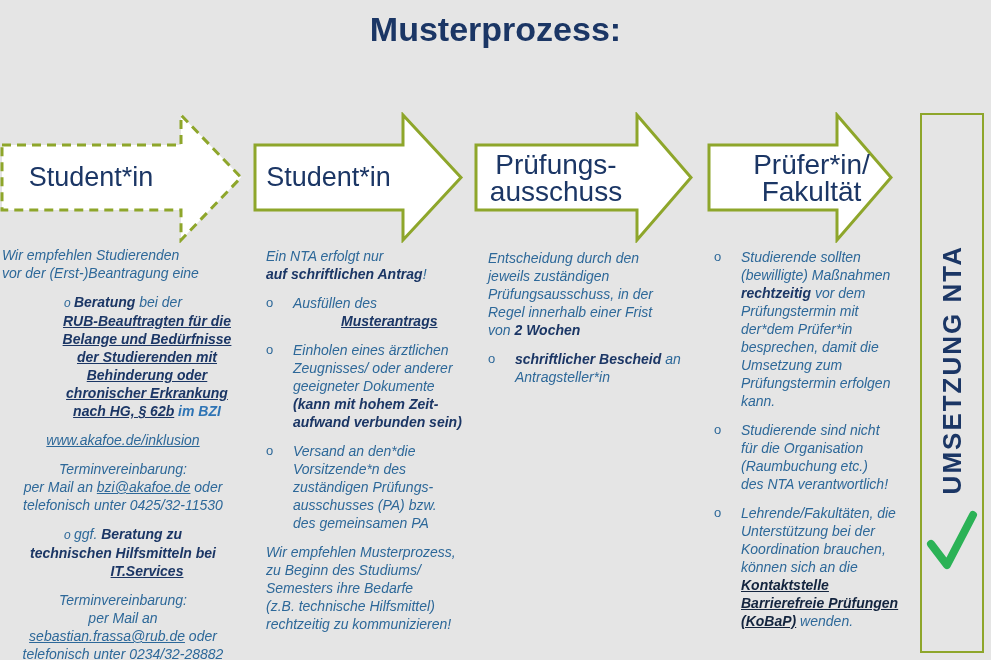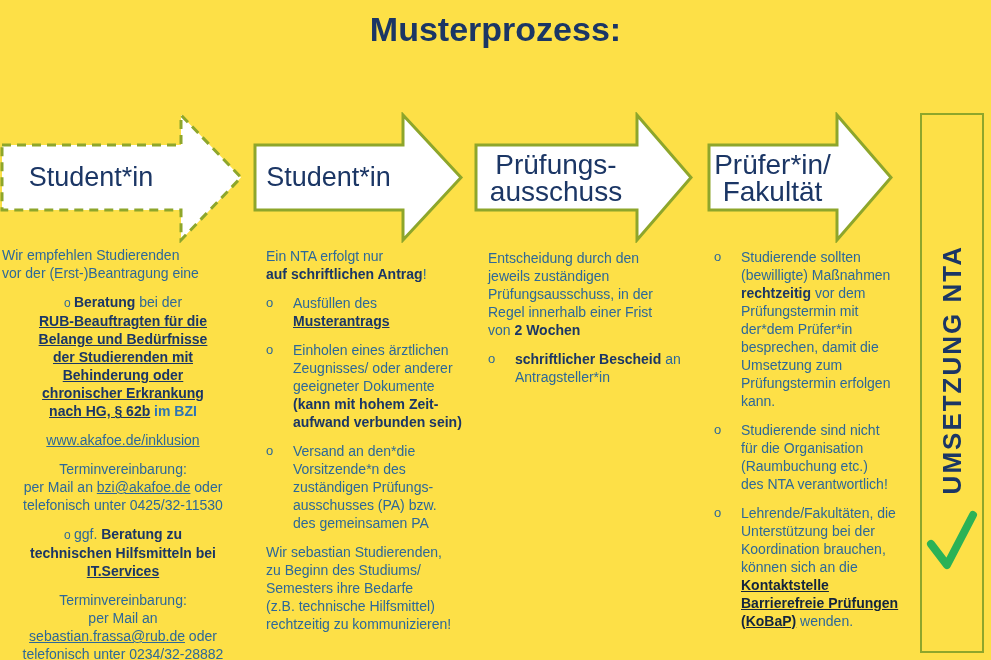--- a/index.html
+++ b/index.html
@@ -6,21 +6,21 @@
     --navy:#1B3665;
     --body:#2D6899;
     --accent:#2E74B5;
     --olive:#8EA62B;
     --check:#2BB256;
     --dark-link:#13243E;
   }
   *{box-sizing:border-box;}
   html,body{margin:0;padding:0;background:#fff;}
   body{font-family:"Liberation Sans",sans-serif;}
-  .stage{position:relative;width:991px;height:660px;background:#fde047;overflow:hidden;}
+  .stage{position:relative;width:991px;height:660px;background:#e5e5e5;overflow:hidden;}
 
   
   .title{position:absolute;top:6px;left:0;width:991px;text-align:center;
          font-weight:bold;color:var(--navy);}
   .title span{display:block;font-size:34px;line-height:46px;}
 
   
   .arrow-svg{position:absolute;top:112px;height:131px;}
   .arrow-shape{fill:#fff;stroke:var(--olive);stroke-width:3;stroke-linejoin:miter;}
   .arrow-shape.dashed{stroke-dasharray:9 6;}
@@ -28,37 +28,37 @@
   #arrow2{left:253px;width:211px;}
   #arrow3{left:474px;width:220px;}
   #arrow4{left:707px;width:187px;}
   .arrow-label{position:absolute;top:112px;height:131px;display:flex;align-items:center;
     justify-content:center;color:var(--navy);text-align:center;white-space:pre-line;
     line-height:27px;font-size:28px;}
   .arrow-label.big{font-size:27px;text-align:center;}
   #label1{left:0;width:182px;}
   #label2{left:253px;width:151px;}
   #label3{left:474px;width:164px;}
-  #label4{left:707px;width:131px;}
+  #label4{left:746px;width:131px;}
 
   
   .col{position:absolute;font-size:14px;line-height:18px;color:var(--body);}
   #col1{left:2px;top:246px;width:242px;}
   #col2{left:266px;top:247px;width:216px;}
   #col3{left:488px;top:249px;width:214px;}
   #col4{left:714px;top:248px;width:198px;}
   .block{margin:0 0 11px 0;}
   .block:last-child{margin-bottom:0;}
   .block.center{text-align:center;}
   .block.bulleted{display:flex;align-items:flex-start;}
   .block.bulleted .bullet{flex:none;width:27px;font-size:13px;}
-  .block .content{display:block;min-width:0;}
+  .block .content{display:block;min-width:0;font-style:italic;}
   .seg-r{}
   .seg-b{font-weight:bold;color:var(--navy);}
-  .seg-bu{font-weight:bold;color:var(--navy);text-decoration:underline;}
+  .seg-bu{font-weight:bold;color:var(--navy);text-decoration:underline;margin-left:48px;}
   .seg-bb{font-weight:bold;color:var(--accent);text-align:center;}
   .seg-link{text-decoration:underline;}
   .seg-blink{font-weight:bold;color:var(--dark-link);text-decoration:underline;}
   .seg-bul{font-size:12px;}
 
   
   .right-panel{position:absolute;left:920px;top:113px;width:64px;height:540px;
     border:2px solid var(--olive);display:flex;flex-direction:column;align-items:center;}
   .vertical-label{writing-mode:vertical-rl;transform:rotate(180deg);
     font-weight:bold;font-size:26px;letter-spacing:2px;color:var(--navy);margin-top:130px;}
@@ -124,21 +124,21 @@
       </div>
       <div class="block bulleted">
         <span class="bullet">o</span>
         <span class="content"><span class="seg-r">Einholen eines ärztlichen</span><br><span class="seg-r">Zeugnisses/ oder anderer</span><br><span class="seg-r">geeigneter Dokumente</span><br><span class="seg-b">(kann mit hohem Zeit-</span><br><span class="seg-b">aufwand verbunden sein)</span></span>
       </div>
       <div class="block bulleted">
         <span class="bullet">o</span>
         <span class="content"><span class="seg-r">Versand an den*die</span><br><span class="seg-r">Vorsitzende*n des</span><br><span class="seg-r">zuständigen Prüfungs-</span><br><span class="seg-r">ausschusses (PA) bzw.</span><br><span class="seg-r">des gemeinsamen PA</span></span>
       </div>
       <div class="block">
-        <span class="content"><span class="seg-r">Wir sebastian Studierenden,</span><br><span class="seg-r">zu Beginn des Studiums/</span><br><span class="seg-r">Semesters ihre Bedarfe</span><br><span class="seg-r">(z.B. technische Hilfsmittel)</span><br><span class="seg-r">rechtzeitig zu kommunizieren!</span></span>
+        <span class="content"><span class="seg-r">Wir empfehlen Musterprozess,</span><br><span class="seg-r">zu Beginn des Studiums/</span><br><span class="seg-r">Semesters ihre Bedarfe</span><br><span class="seg-r">(z.B. technische Hilfsmittel)</span><br><span class="seg-r">rechtzeitig zu kommunizieren!</span></span>
       </div>
     </div>
   <div id="col3" class="col">
       <div class="block">
         <span class="content"><span class="seg-r">Entscheidung durch den</span><br><span class="seg-r">jeweils zuständigen</span><br><span class="seg-r">Prüfungsausschuss, in der</span><br><span class="seg-r">Regel innerhalb einer Frist</span><br><span class="seg-r">von </span><span class="seg-b">2 Wochen</span></span>
       </div>
       <div class="block bulleted">
         <span class="bullet">o</span>
         <span class="content"><span class="seg-b">schriftlicher Bescheid</span><span class="seg-r"> an</span><br><span class="seg-r">Antragsteller*in</span></span>
       </div>

